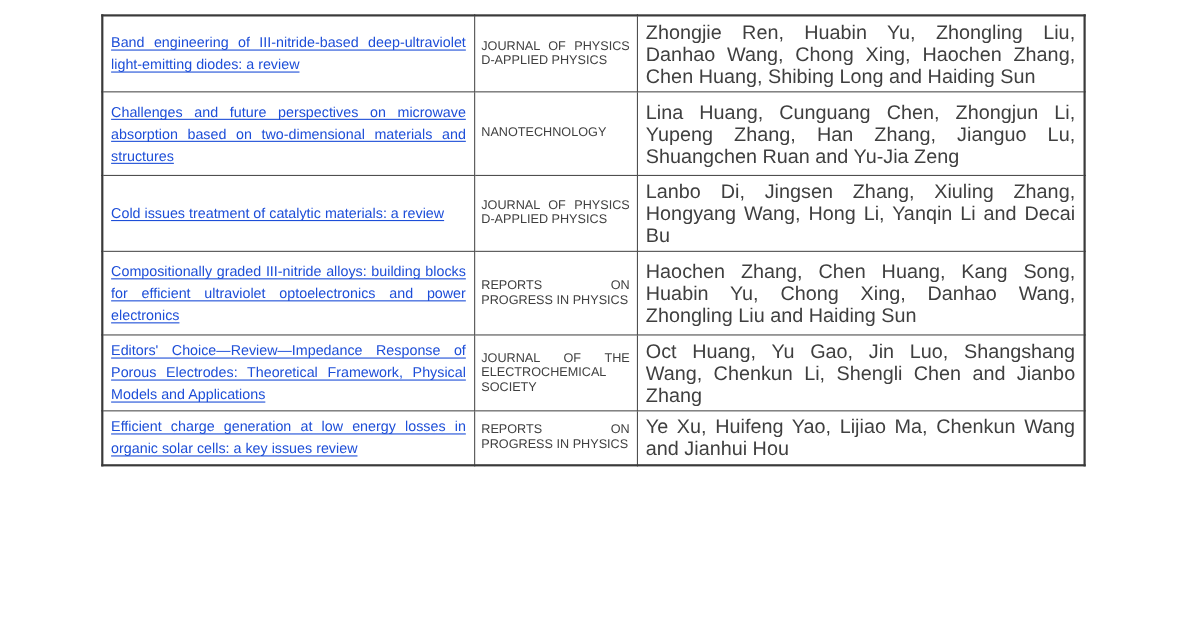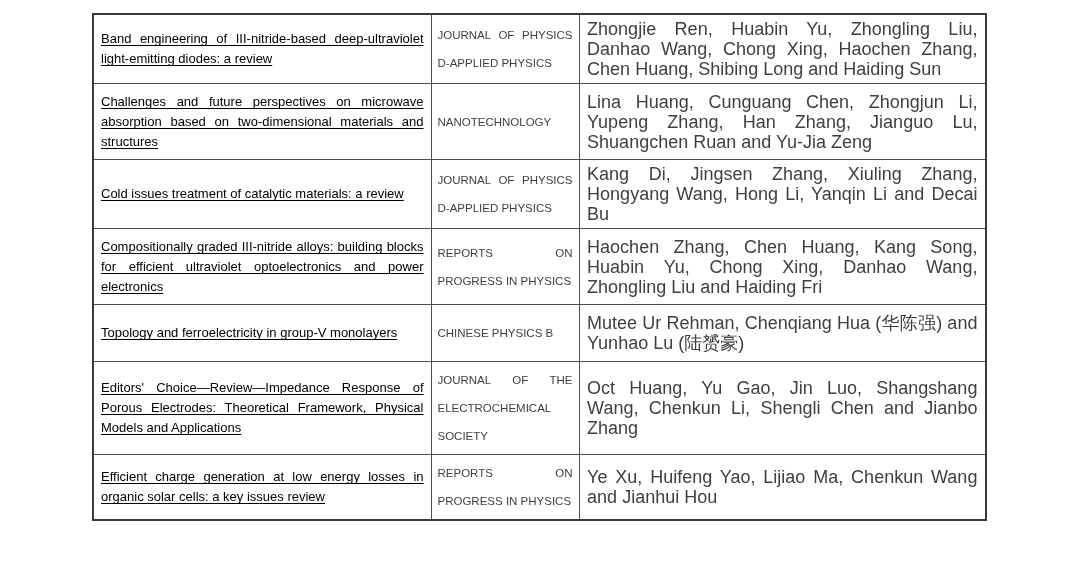--- a/index.html
+++ b/index.html
@@ -32,32 +32,32 @@
     text-align: justify;
     color: #3f3f3f;
   }
   td.title-cell {
     width: 338px;
     padding: 4px 7px;
     font-size: 13px;
     line-height: 20px;
   }
   td.title-cell a {
-    color: #000000;
+    color: #1d4ed8;
     text-decoration: underline;
     text-decoration-thickness: 1px;
     text-underline-offset: 2px;
     text-decoration-skip-ink: none;
     cursor: pointer;
   }
   td.journal-cell {
     width: 148px;
     padding: 4px 6px;
     font-size: 11.5px;
-    line-height: 28px;
+    line-height: 13px;
   }
   td.authors-cell {
     width: 407px;
     padding: 4px 7.6px;
     font-size: 18px;
     line-height: 20px;
   }
   tr:nth-child(1) { height: 53px; }
   tr:nth-child(2) { height: 76px; }
   tr:nth-child(3) { height: 55px; }
@@ -93,39 +93,32 @@
     </td>
     <td class="journal-cell">NANOTECHNOLOGY</td>
     <td class="authors-cell">Lina Huang, Cunguang Chen, Zhongjun Li, Yupeng Zhang, Han Zhang, Jianguo Lu, Shuangchen Ruan and Yu-Jia Zeng</td>
   </tr>
 
   <tr>
     <td class="title-cell">
       <a>Cold issues treatment of catalytic materials: a review</a>
     </td>
     <td class="journal-cell">JOURNAL OF PHYSICS D-APPLIED PHYSICS</td>
-    <td class="authors-cell">Kang Di, Jingsen Zhang, Xiuling Zhang, Hongyang Wang, Hong Li, Yanqin Li and Decai Bu</td>
+    <td class="authors-cell">Lanbo Di, Jingsen Zhang, Xiuling Zhang, Hongyang Wang, Hong Li, Yanqin Li and Decai Bu</td>
   </tr>
 
   <tr>
     <td class="title-cell">
       <a>Compositionally graded III-nitride alloys: building blocks for efficient ultraviolet optoelectronics and power electronics</a>
     </td>
     <td class="journal-cell">REPORTS ON PROGRESS IN PHYSICS</td>
-    <td class="authors-cell">Haochen Zhang, Chen Huang, Kang Song, Huabin Yu, Chong Xing, Danhao Wang, Zhongling Liu and Haiding Fri</td>
+    <td class="authors-cell">Haochen Zhang, Chen Huang, Kang Song, Huabin Yu, Chong Xing, Danhao Wang, Zhongling Liu and Haiding Sun</td>
   </tr>
 
 
-  <tr>
-    <td class="title-cell">
-      <a>Topology and ferroelectricity in group-V monolayers</a>
-    </td>
-    <td class="journal-cell">CHINESE PHYSICS B</td>
-    <td class="authors-cell">Mutee Ur Rehman, Chenqiang Hua (华陈强) and Yunhao Lu (陆赟豪)</td>
-  </tr>
 
 
   <tr>
     <td class="title-cell">
       <a>Editors' Choice—Review—Impedance Response of Porous Electrodes: Theoretical Framework, Physical Models and Applications</a>
     </td>
     <td class="journal-cell">JOURNAL OF THE ELECTROCHEMICAL SOCIETY</td>
     <td class="authors-cell">Oct Huang, Yu Gao, Jin Luo, Shangshang Wang, Chenkun Li, Shengli Chen and Jianbo Zhang</td>
   </tr>
 

